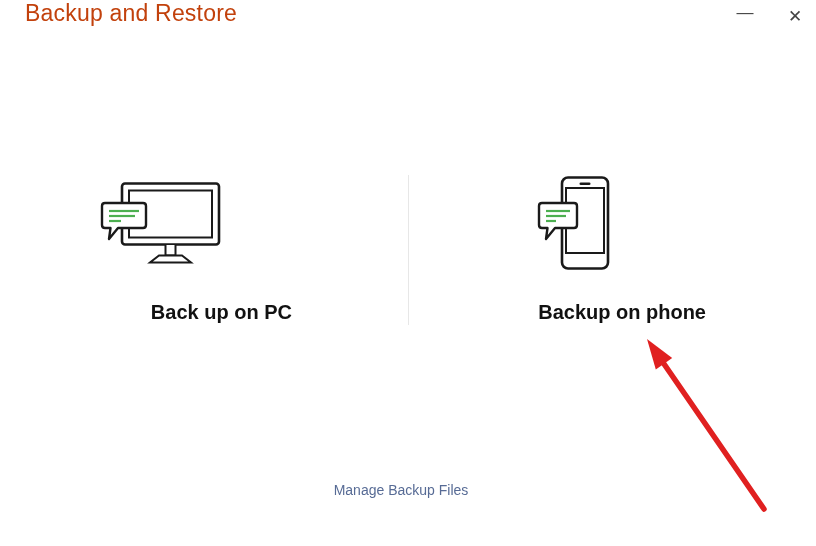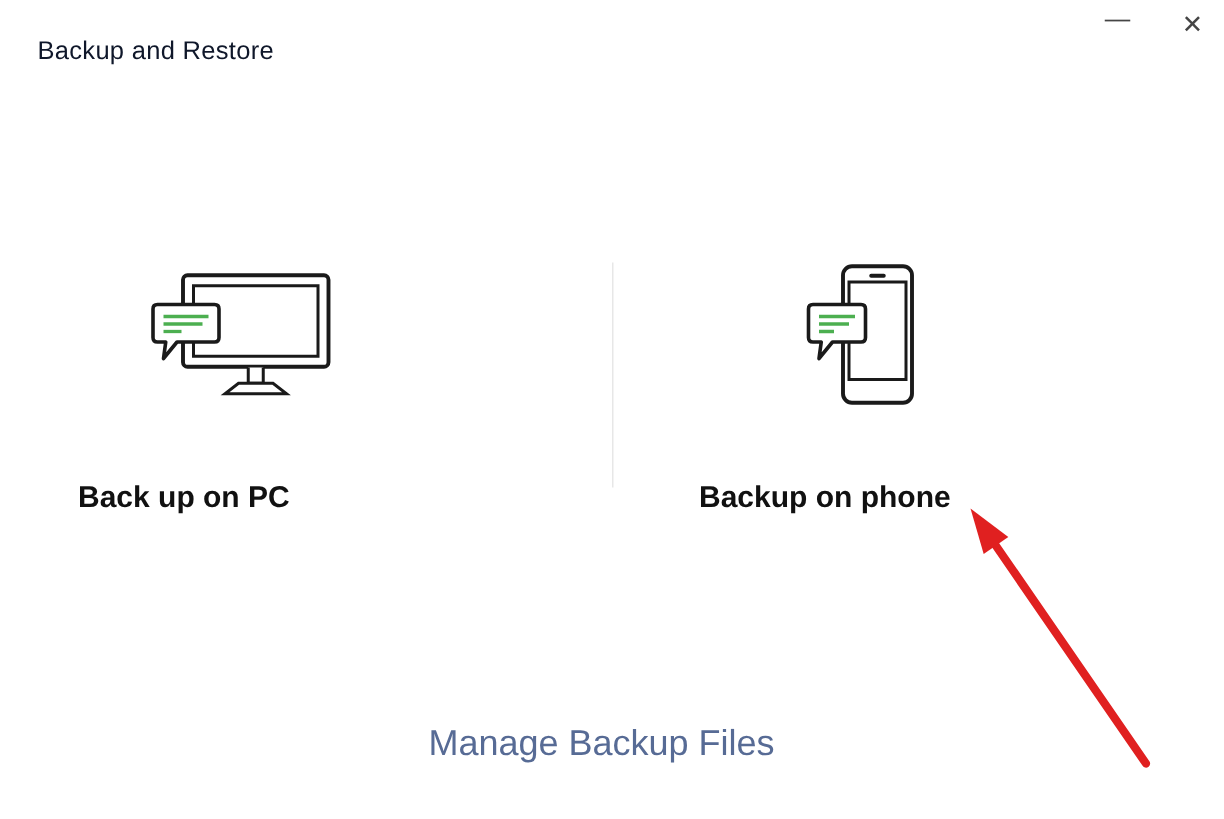--- a/index.html
+++ b/index.html
@@ -8,23 +8,23 @@
     position: relative;
     width: 816px;
     height: 546px;
     background: #ffffff;
     font-family: "Liberation Sans", sans-serif;
     overflow: hidden;
   }
   .title {
     position: absolute;
     left: 25px;
-    top: 24px;
-    font-size: 17px;
-    color: #0f172a;
+    top: 0;
+    font-size: 23px;
+    color: #c2410c;
     letter-spacing: 0.2px;
   }
   .win-btn {
     position: absolute;
     top: 0;
     width: 34px;
     height: 32px;
     display: flex;
     align-items: center;
     justify-content: center;
@@ -43,41 +43,40 @@
   }
   .option-left { left: 52px; }
   .option-right { left: 466px; }
   .option .icon-wrap { position: absolute; }
   .option-left .icon-wrap { left: 34px; top: 10px; }
   .option-right .icon-wrap { left: 69px; top: 4px; }
   .option-label {
     position: absolute;
     top: 131px;
     width: 100%;
-    text-align: left;
+    text-align: right;
     font-size: 20px;
     font-weight: 600;
     color: #111111;
-    margin-top: 20px;
   }
   .divider {
     position: absolute;
     left: 408px;
     top: 175px;
     width: 1px;
     height: 150px;
     background: #e7e7e7;
   }
   .manage-link {
     position: absolute;
     left: 0;
     top: 482px;
     width: 802px;
     text-align: center;
-    font-size: 24px;
+    font-size: 14px;
     color: #576b95;
     cursor: pointer;
   }
   .arrow-overlay {
     position: absolute;
     left: 620px;
     top: 325px;
     pointer-events: none;
   }
 </style>

